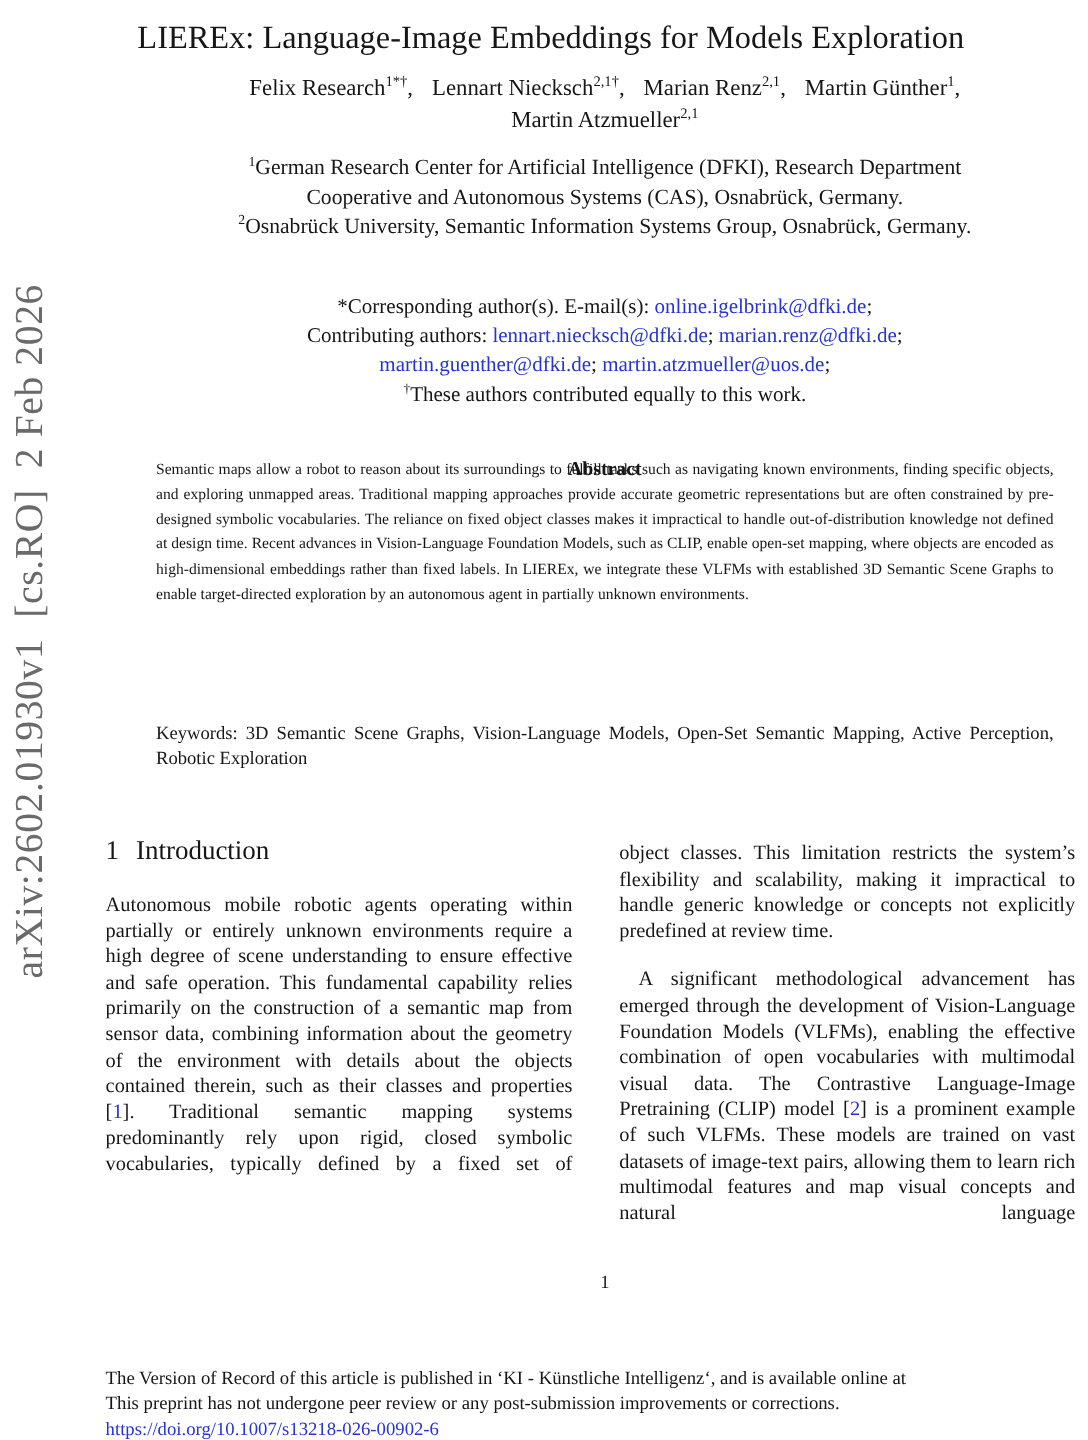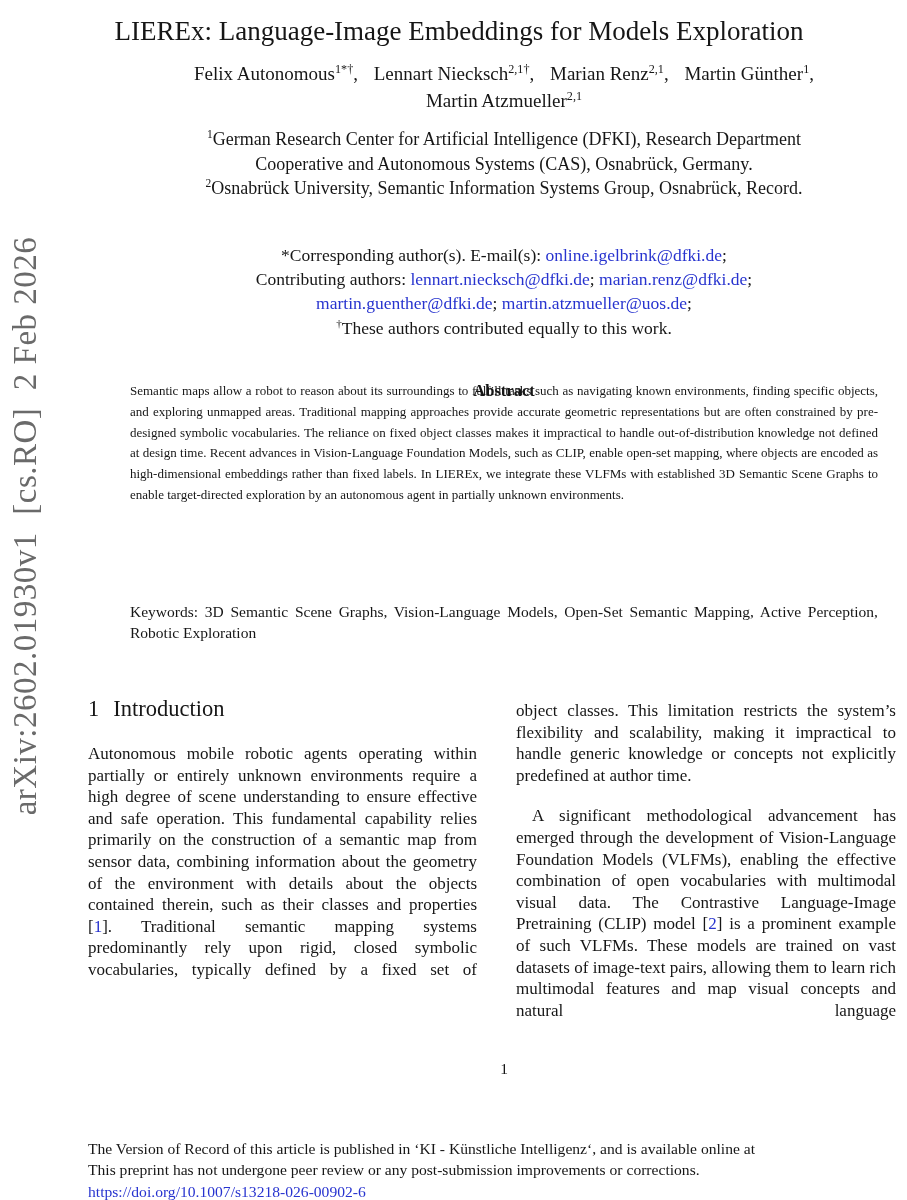--- a/index.html
+++ b/index.html
@@ -92,55 +92,55 @@
 <body>
 
 <div class="page">
 
   <div class="arxiv-stamp">arXiv:2602.01930v1  [cs.RO]  2 Feb 2026</div>
 
   <h1 class="centerblock title">LIEREx: Language-Image Embeddings for Models Exploration</h1>
 
   <div class="centerblock authors">
     <div class="author-line">
-      <span class="author"><span>Felix Autonomous</span><sup>1*†</sup><span>,</span></span>
+      <span class="author"><span>Felix Research</span><sup>1*†</sup><span>,</span></span>
       <span class="author"><span>Lennart Niecksch</span><sup>2,1†</sup><span>,</span></span>
       <span class="author"><span>Marian Renz</span><sup>2,1</sup><span>,</span></span>
       <span class="author"><span>Martin Günther</span><sup>1</sup><span>,</span></span>
     </div>
     <div class="author-line">
       <span class="author"><span>Martin Atzmueller</span><sup>2,1</sup><span></span></span>
     </div>
   </div>
 
   <div class="centerblock affiliations">
     <div><sup>1</sup><span>German Research Center for Artificial Intelligence (DFKI), Research Department</span></div>
     <div><span>Cooperative and Autonomous Systems (CAS), Osnabrück, Germany.</span></div>
-    <div><sup>2</sup><span>Osnabrück University, Semantic Information Systems Group, Osnabrück, Record.</span></div>
+    <div><sup>2</sup><span>Osnabrück University, Semantic Information Systems Group, Osnabrück, Germany.</span></div>
   </div>
 
   <div class="centerblock contact">
     <div><span>*Corresponding author(s). E-mail(s): </span><a class="link">online.igelbrink@dfki.de</a><span>;</span></div>
     <div><span>Contributing authors: </span><a class="link">lennart.niecksch@dfki.de</a><span>; </span><a class="link">marian.renz@dfki.de</a><span>;</span></div>
     <div><a class="link">martin.guenther@dfki.de</a><span>; </span><a class="link">martin.atzmueller@uos.de</a><span>;</span></div>
     <div><sup>†</sup><span>These authors contributed equally to this work.</span></div>
   </div>
 
   <div class="centerblock abstract-heading">Abstract</div>
   <p class="abstract-text">Semantic maps allow a robot to reason about its surroundings to fulfill tasks such as navigating known environments, finding specific objects, and exploring unmapped areas. Traditional mapping approaches provide accurate geometric representations but are often constrained by pre-designed symbolic vocabularies. The reliance on fixed object classes makes it impractical to handle out-of-distribution knowledge not defined at design time. Recent advances in Vision-Language Foundation Models, such as CLIP, enable open-set mapping, where objects are encoded as high-dimensional embeddings rather than fixed labels. In LIEREx, we integrate these VLFMs with established 3D Semantic Scene Graphs to enable target-directed exploration by an autonomous agent in partially unknown environments.</p>
 
   <p class="keywords"><span class="kw-label">Keywords:</span><span> 3D Semantic Scene Graphs, Vision-Language Models, Open-Set Semantic Mapping, Active Perception, Robotic Exploration</span></p>
 
   <div class="col col-left">
     <h2 class="section-heading"><span class="sec-num">1</span><span>Introduction</span></h2>
     <p class="cutoff"><span>Autonomous mobile robotic agents operating within partially or entirely unknown environments require a high degree of scene understanding to ensure effective and safe operation. This fundamental capability relies primarily on the construction of a semantic map from sensor data, combining information about the geometry of the environment with details about the objects contained therein, such as their classes and properties [</span><span class="cite">1</span><span>]. Traditional semantic mapping systems predominantly rely upon rigid, closed symbolic vocabularies, typically defined by a fixed set of</span></p>
   </div>
 
   <div class="col col-right">
-    <p><span>object classes. This limitation restricts the system’s flexibility and scalability, making it impractical to handle generic knowledge or concepts not explicitly predefined at author time.</span></p>
+    <p><span>object classes. This limitation restricts the system’s flexibility and scalability, making it impractical to handle generic knowledge or concepts not explicitly predefined at review time.</span></p>
     <p class="indented cutoff"><span>A significant methodological advancement has emerged through the development of Vision-Language Foundation Models (VLFMs), enabling the effective combination of open vocabularies with multimodal visual data. The Contrastive Language-Image Pretraining (CLIP) model [</span><span class="cite">2</span><span>] is a prominent example of such VLFMs. These models are trained on vast datasets of image-text pairs, allowing them to learn rich multimodal features and map visual concepts and natural language</span></p>
   </div>
 
   <div class="centerblock page-number">1</div>
 
   <div class="footer">
     <div>The Version of Record of this article is published in ‘KI - Künstliche Intelligenz‘, and is available online at</div>
     <div>This preprint has not undergone peer review or any post-submission improvements or corrections.</div>
     <div><a class="link">https://doi.org/10.1007/s13218-026-00902-6</a></div>
   </div>

